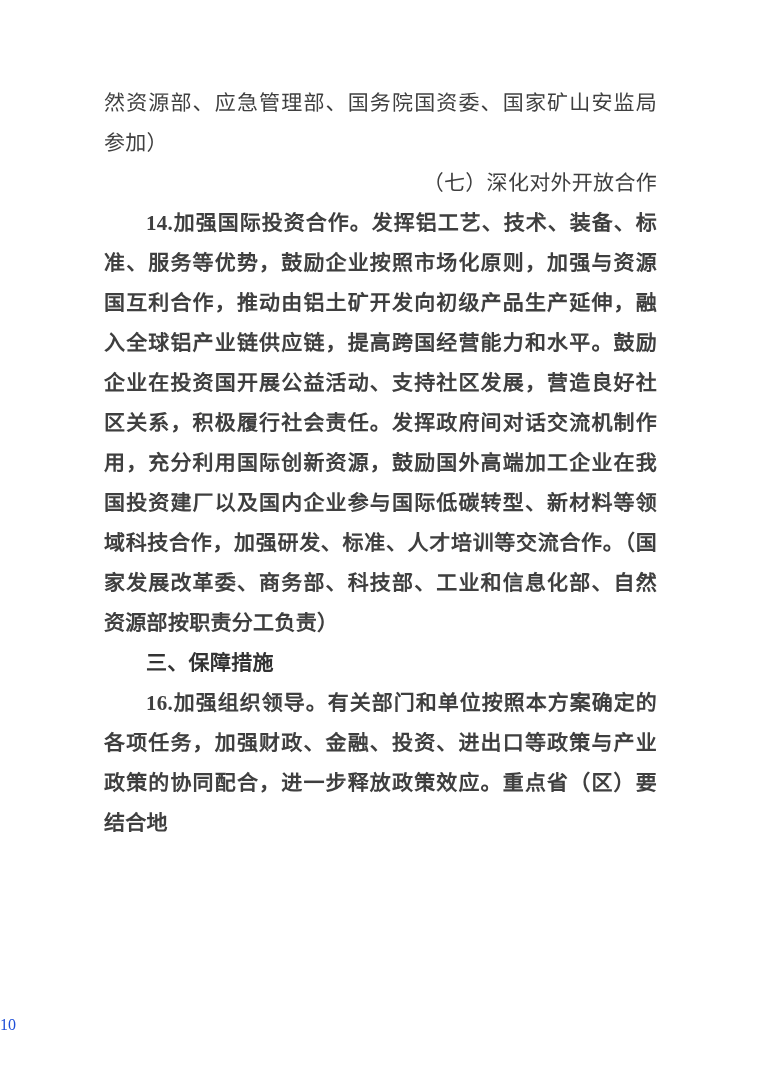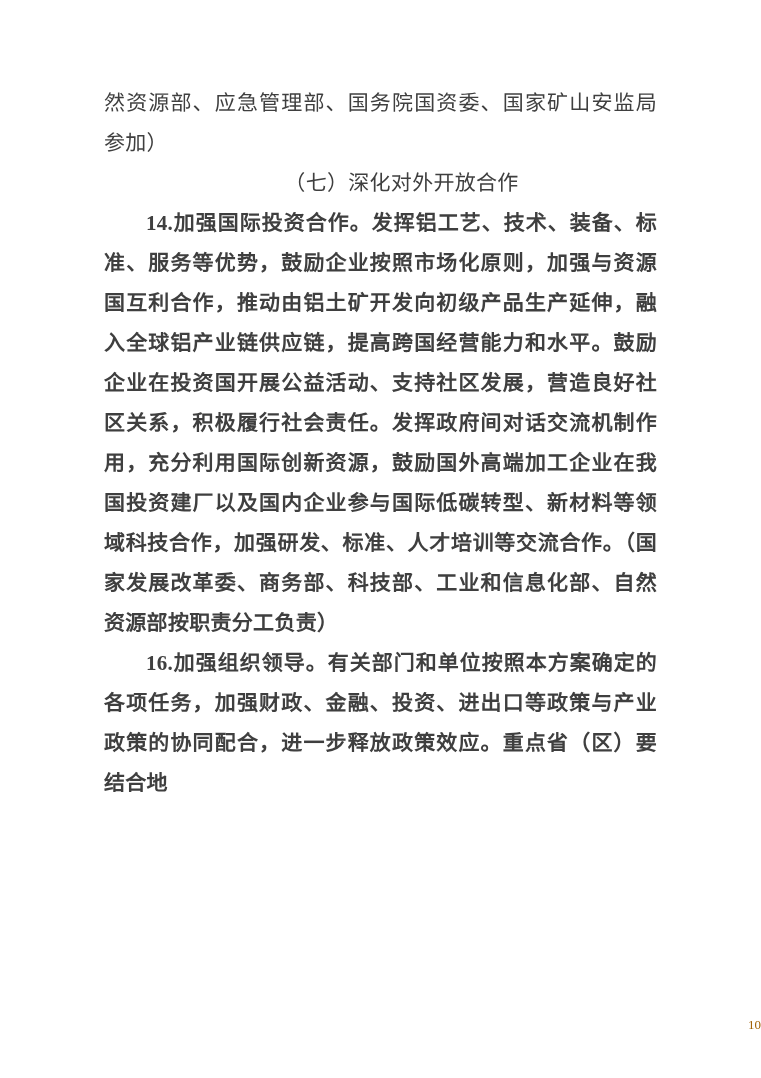--- a/index.html
+++ b/index.html
@@ -30,46 +30,47 @@
   .content p {
     margin: 0;
     padding: 0;
   }
   .para-indent {
     text-indent: 2em;
     font-weight: bold;
   }
   .sub-heading {
     text-indent: 2em;
-    text-align: center;
+    text-align: right;
     font-style: normal;
   }
   .chapter-heading {
     text-indent: 2em;
     text-align: left;
     font-family: "Liberation Sans", "DejaVu Sans", sans-serif;
     font-weight: 700;
     color: #333333;
   }
   .page-number {
     position: absolute;
     left: 0;
     right: 0;
     top: 1014px;
-    text-align: right;
-    font-size: 13px;
+    text-align: left;
+    font-size: 16px;
     line-height: 22px;
-    color: #a16207;
+    color: #1d4ed8;
     font-family: "Liberation Serif", "DejaVu Serif", serif;
   }
 </style>
 </head>
 <body>
 
 <div class="page">
   <div class="content">
     <p>然资源部、应急管理部、国务院国资委、国家矿山安监局参加）</p>
     <p class="sub-heading">（七）深化对外开放合作</p>
     <p class="para-indent">14.加强国际投资合作。发挥铝工艺、技术、装备、标准、服务等优势，鼓励企业按照市场化原则，加强与资源国互利合作，推动由铝土矿开发向初级产品生产延伸，融入全球铝产业链供应链，提高跨国经营能力和水平。鼓励企业在投资国开展公益活动、支持社区发展，营造良好社区关系，积极履行社会责任。发挥政府间对话交流机制作用，充分利用国际创新资源，鼓励国外高端加工企业在我国投资建厂以及国内企业参与国际低碳转型、新材料等领域科技合作，加强研发、标准、人才培训等交流合作。（国家发展改革委、商务部、科技部、工业和信息化部、自然资源部按职责分工负责）</p>
+    <p class="chapter-heading">三、保障措施</p>
     <p class="para-indent">16.加强组织领导。有关部门和单位按照本方案确定的各项任务，加强财政、金融、投资、进出口等政策与产业政策的协同配合，进一步释放政策效应。重点省（区）要结合地</p>
   </div>
   <div class="page-number">10</div>
 </div>
 
 </body></html>

